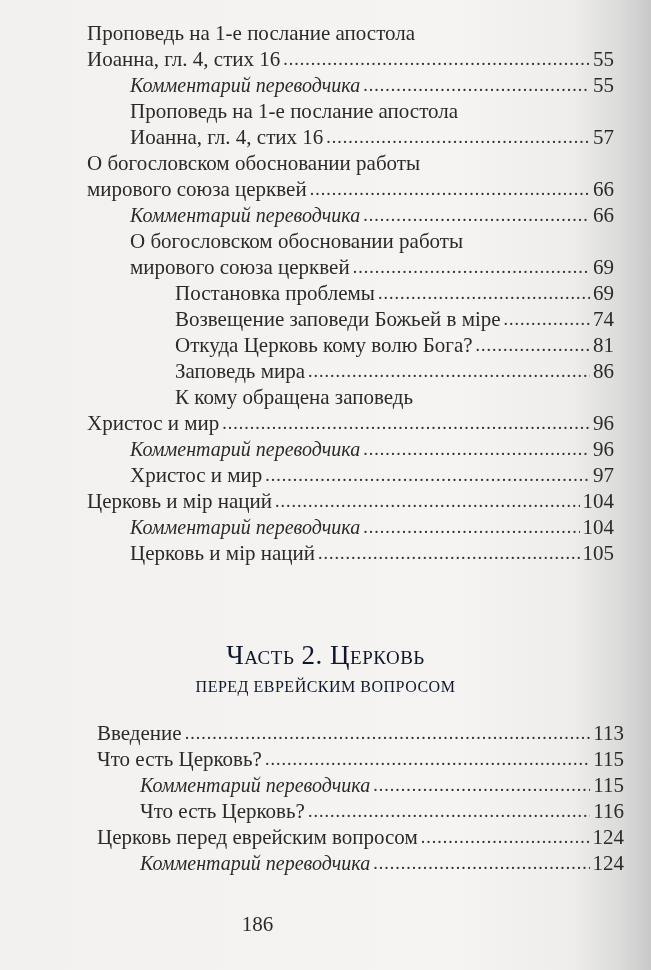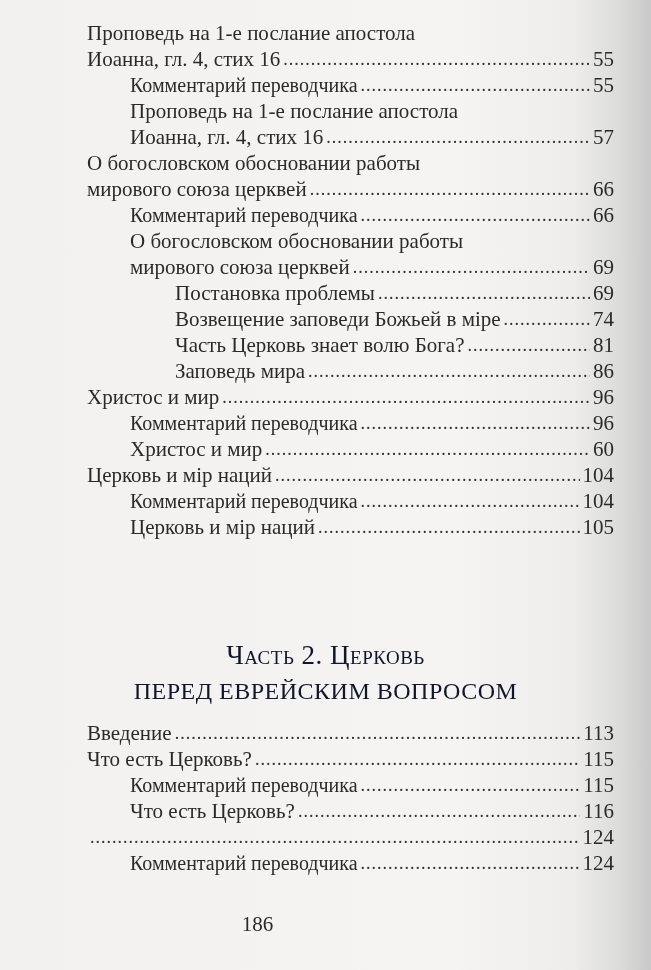--- a/index.html
+++ b/index.html
@@ -10,36 +10,36 @@
       color: #2a2a2a;
     }
     .toc { position: absolute; left: 87px; top: 20px; width: 527px; }
     .row {
       display: flex; align-items: flex-end; height: 26px; line-height: 26px;
       font-size: 21px; white-space: nowrap;
     }
     .row.l1 { padding-left: 43px; }
     .row.l2 { padding-left: 88px; }
     .row .t { flex: 0 0 auto; }
-    .row.it .t { font-size: 20px; }
+    .row.it .t { font-style: italic; font-size: 20px; }
     .row .dots {
       flex: 1 1 auto; overflow: hidden; margin: 0 3px; letter-spacing: 1px;
       font-size: 18px; color: #333;
     }
     .row .dots::before {
       content: "......................................................................................................................................................................................";
     }
     .row .p { flex: 0 0 auto; text-align: right; }
     .part {
       position: absolute; left: 0; width: 651px; text-align: center;
       font-family: "Liberation Serif", "DejaVu Serif", serif; color: #0f172a;
     }
     .part-title { top: 640px; font-size: 27px; letter-spacing: 0.5px; font-variant: small-caps; }
-    .part-subtitle { top: 678px; font-size: 24px; letter-spacing: 0.5px; }
-    .toc2 { position: absolute; left: 87px; top: 720px; width: 527px; }
+    .part-subtitle { top: 678px; font-size: 16px; letter-spacing: 0.5px; }
+    .toc2 { position: absolute; left: 97px; top: 720px; width: 527px; }
     .folio { position: absolute; top: 912px; left: 0; width: 515px; text-align: center; font-size: 21px; }
   </style>
 </head>
 <body>
 
 <div class="toc" id="toc1">
     <div class="row l0 cont">
       <span class="t">Проповедь на 1-е послание апостола</span>
     </div>
     <div class="row l0">
@@ -85,43 +85,46 @@
       <span class="t">Постановка проблемы</span>
       <span class="dots"></span>
       <span class="p">69</span>
     </div>
     <div class="row l2">
       <span class="t">Возвещение заповеди Божьей в міре</span>
       <span class="dots"></span>
       <span class="p">74</span>
     </div>
     <div class="row l2">
-      <span class="t">Часть Церковь знает волю Бога?</span>
+      <span class="t">Откуда Церковь кому волю Бога?</span>
       <span class="dots"></span>
       <span class="p">81</span>
     </div>
     <div class="row l2">
       <span class="t">Заповедь мира</span>
       <span class="dots"></span>
       <span class="p">86</span>
+    </div>
+    <div class="row l2 cont">
+      <span class="t">К кому обращена заповедь</span>
     </div>
     <div class="row l0">
       <span class="t">Христос и мир</span>
       <span class="dots"></span>
       <span class="p">96</span>
     </div>
     <div class="row l1 it">
       <span class="t">Комментарий переводчика</span>
       <span class="dots"></span>
       <span class="p">96</span>
     </div>
     <div class="row l1">
       <span class="t">Христос и мир</span>
       <span class="dots"></span>
-      <span class="p">60</span>
+      <span class="p">97</span>
     </div>
     <div class="row l0">
       <span class="t">Церковь и мір наций</span>
       <span class="dots"></span>
       <span class="p">104</span>
     </div>
     <div class="row l1 it">
       <span class="t">Комментарий переводчика</span>
       <span class="dots"></span>
       <span class="p">104</span>
@@ -151,20 +154,21 @@
       <span class="t">Комментарий переводчика</span>
       <span class="dots"></span>
       <span class="p">115</span>
     </div>
     <div class="row l1">
       <span class="t">Что есть Церковь?</span>
       <span class="dots"></span>
       <span class="p">116</span>
     </div>
     <div class="row l0">
+      <span class="t">Церковь перед еврейским вопросом</span>
       <span class="dots"></span>
       <span class="p">124</span>
     </div>
     <div class="row l1 it">
       <span class="t">Комментарий переводчика</span>
       <span class="dots"></span>
       <span class="p">124</span>
     </div>
   </div>
 

